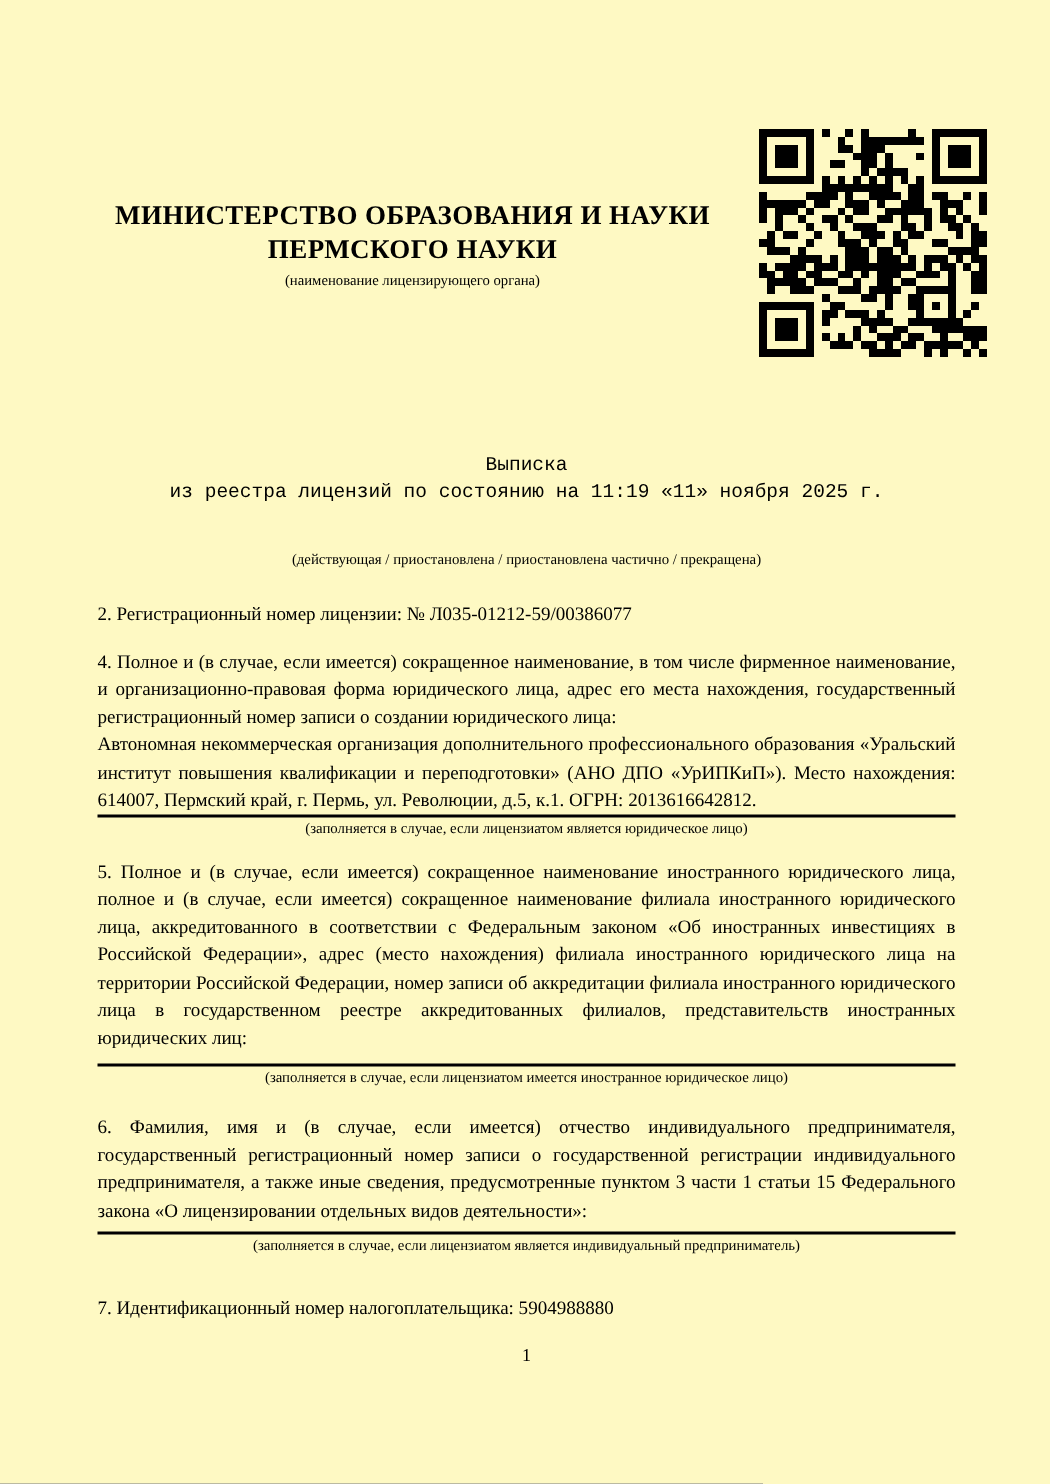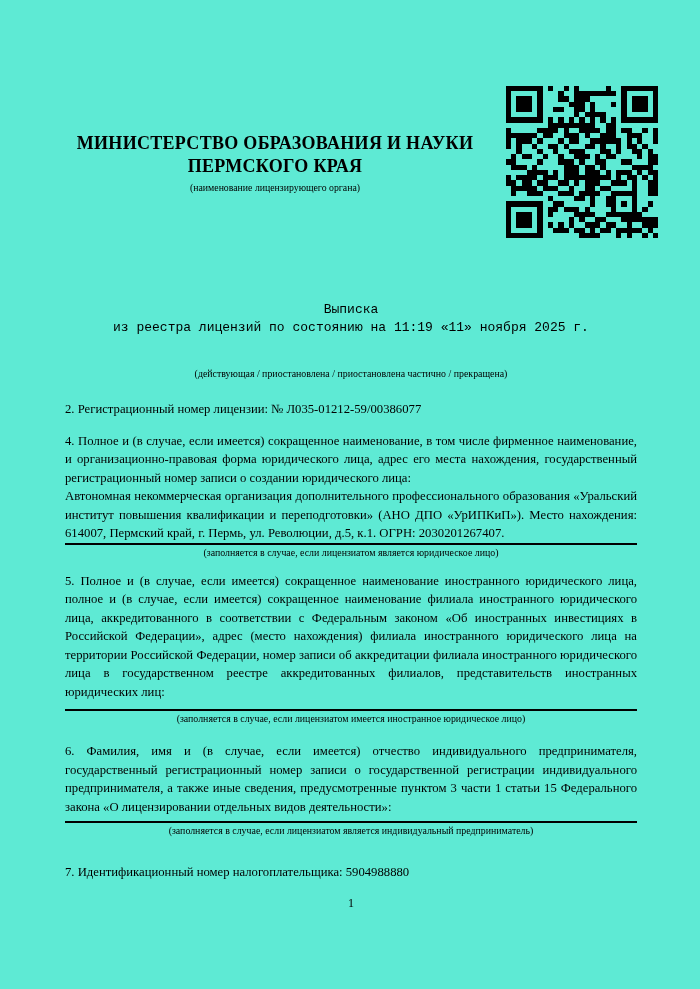--- a/index.html
+++ b/index.html
@@ -1,21 +1,21 @@
 <!DOCTYPE html>
 <html lang="ru"><head>
 <meta charset="utf-8">
 <style>
   html,body { margin:0; padding:0; background:#888; }
   .doc {
     position: relative;
     width: 700px;
     height: 989px;
     margin: 0 auto;
-    background: #5eead4;
+    background: #fef9c3;
     color: #000000;
     font-family: "Liberation Serif", "DejaVu Serif", serif;
     font-size: 12.7px;
     line-height: 18.5px;
     overflow: hidden;
     box-sizing: border-box;
   }
   .content { padding: 0 63px 0 65px; }
 
   
@@ -100,41 +100,41 @@
   <div class="qr" data-name="qr-code">
     <svg id="qr-svg" viewBox="0 0 29 29" xmlns="http://www.w3.org/2000/svg" data-name="qr-code-image">
         <path d="M0 0h7v1h-7zM8 0h1v1h-1zM11 0h1v1h-1zM13 0h1v1h-1zM19 0h1v1h-1zM22 0h7v1h-7zM0 1h1v1h-1zM6 1h1v1h-1zM10 1h1v1h-1zM13 1h8v1h-8zM22 1h1v1h-1zM28 1h1v1h-1zM0 2h1v1h-1zM2 2h3v1h-3zM6 2h1v1h-1zM10 2h2v1h-2zM13 2h3v1h-3zM22 2h1v1h-1zM24 2h3v1h-3zM28 2h1v1h-1zM0 3h1v1h-1zM2 3h3v1h-3zM6 3h1v1h-1zM12 3h3v1h-3zM16 3h1v1h-1zM20 3h1v1h-1zM22 3h1v1h-1zM24 3h3v1h-3zM28 3h1v1h-1zM0 4h1v1h-1zM2 4h3v1h-3zM6 4h1v1h-1zM9 4h2v1h-2zM13 4h2v1h-2zM16 4h1v1h-1zM22 4h1v1h-1zM24 4h3v1h-3zM28 4h1v1h-1zM0 5h1v1h-1zM6 5h1v1h-1zM13 5h1v1h-1zM15 5h4v1h-4zM22 5h1v1h-1zM28 5h1v1h-1zM0 6h7v1h-7zM8 6h1v1h-1zM10 6h1v1h-1zM12 6h1v1h-1zM14 6h1v1h-1zM16 6h1v1h-1zM18 6h1v1h-1zM20 6h1v1h-1zM22 6h7v1h-7zM8 7h9v1h-9zM19 7h2v1h-2zM0 8h1v1h-1zM6 8h4v1h-4zM11 8h1v1h-1zM14 8h4v1h-4zM19 8h2v1h-2zM22 8h2v1h-2zM26 8h1v1h-1zM28 8h1v1h-1zM0 9h6v1h-6zM7 9h2v1h-2zM11 9h3v1h-3zM15 9h1v1h-1zM18 9h3v1h-3zM23 9h3v1h-3zM28 9h1v1h-1zM0 10h1v1h-1zM2 10h3v1h-3zM6 10h1v1h-1zM10 10h1v1h-1zM12 10h2v1h-2zM16 10h6v1h-6zM23 10h1v1h-1zM25 10h1v1h-1zM28 10h1v1h-1zM0 11h1v1h-1zM2 11h1v1h-1zM5 11h1v1h-1zM8 11h2v1h-2zM11 11h1v1h-1zM15 11h2v1h-2zM18 11h1v1h-1zM21 11h1v1h-1zM23 11h2v1h-2zM26 11h1v1h-1zM2 12h1v1h-1zM6 12h1v1h-1zM9 12h1v1h-1zM12 12h3v1h-3zM18 12h2v1h-2zM21 12h1v1h-1zM24 12h2v1h-2zM27 12h1v1h-1zM1 13h1v1h-1zM3 13h2v1h-2zM7 13h1v1h-1zM10 13h1v1h-1zM13 13h3v1h-3zM17 13h1v1h-1zM19 13h2v1h-2zM25 13h1v1h-1zM27 13h2v1h-2zM0 14h2v1h-2zM6 14h1v1h-1zM10 14h3v1h-3zM14 14h1v1h-1zM17 14h2v1h-2zM22 14h2v1h-2zM27 14h2v1h-2zM1 15h3v1h-3zM5 15h1v1h-1zM11 15h3v1h-3zM15 15h2v1h-2zM18 15h1v1h-1zM24 15h4v1h-4zM4 16h4v1h-4zM9 16h1v1h-1zM11 16h3v1h-3zM15 16h3v1h-3zM19 16h1v1h-1zM21 16h3v1h-3zM25 16h1v1h-1zM27 16h2v1h-2zM0 17h1v1h-1zM2 17h4v1h-4zM7 17h3v1h-3zM11 17h9v1h-9zM21 17h1v1h-1zM23 17h2v1h-2zM26 17h1v1h-1zM28 17h1v1h-1zM0 18h2v1h-2zM3 18h2v1h-2zM6 18h2v1h-2zM10 18h2v1h-2zM13 18h1v1h-1zM15 18h3v1h-3zM20 18h3v1h-3zM24 18h1v1h-1zM27 18h2v1h-2zM1 19h5v1h-5zM7 19h3v1h-3zM12 19h1v1h-1zM15 19h2v1h-2zM18 19h2v1h-2zM24 19h1v1h-1zM27 19h2v1h-2zM1 20h1v1h-1zM4 20h3v1h-3zM10 20h3v1h-3zM14 20h4v1h-4zM20 20h5v1h-5zM27 20h2v1h-2zM8 21h1v1h-1zM13 21h2v1h-2zM16 21h1v1h-1zM19 21h2v1h-2zM24 21h1v1h-1zM0 22h7v1h-7zM9 22h2v1h-2zM16 22h1v1h-1zM19 22h2v1h-2zM22 22h1v1h-1zM24 22h1v1h-1zM27 22h1v1h-1zM0 23h1v1h-1zM6 23h1v1h-1zM8 23h2v1h-2zM11 23h3v1h-3zM15 23h1v1h-1zM20 23h1v1h-1zM24 23h1v1h-1zM26 23h1v1h-1zM0 24h1v1h-1zM2 24h3v1h-3zM6 24h1v1h-1zM8 24h1v1h-1zM13 24h4v1h-4zM19 24h7v1h-7zM0 25h1v1h-1zM2 25h3v1h-3zM6 25h1v1h-1zM12 25h1v1h-1zM14 25h1v1h-1zM17 25h2v1h-2zM22 25h7v1h-7zM0 26h1v1h-1zM2 26h3v1h-3zM6 26h1v1h-1zM8 26h1v1h-1zM10 26h1v1h-1zM12 26h1v1h-1zM15 26h3v1h-3zM19 26h2v1h-2zM23 26h1v1h-1zM26 26h3v1h-3zM0 27h1v1h-1zM6 27h1v1h-1zM9 27h3v1h-3zM13 27h2v1h-2zM16 27h1v1h-1zM18 27h2v1h-2zM21 27h5v1h-5zM27 27h1v1h-1zM0 28h7v1h-7zM14 28h4v1h-4zM21 28h1v1h-1zM23 28h1v1h-1zM26 28h1v1h-1zM28 28h1v1h-1z" fill="#000000"></path>
       </svg>
   </div>
 
   <div class="content">
 
     <div class="org-header" data-name="licensing-authority-header">
       <div class="org-name" data-name="org-name-line1">МИНИСТЕРСТВО ОБРАЗОВАНИЯ И НАУКИ</div>
-      <div class="org-name" data-name="org-name-line2">ПЕРМСКОГО КРАЯ</div>
+      <div class="org-name" data-name="org-name-line2">ПЕРМСКОГО НАУКИ</div>
       <div class="org-caption" data-name="org-caption">(наименование лицензирующего органа)</div>
     </div>
 
     <div class="doc-title" data-name="document-title">
       <div data-name="title-line1">Выписка</div>
       <div data-name="title-line2">из реестра лицензий по состоянию на 11:19 «11» ноября 2025 г.</div>
     </div>
 
     <div data-name="item-1">
       <div class="note-center" data-name="item-1-note">(действующая / приостановлена / приостановлена частично / прекращена)</div>
     </div>
 
     <div data-name="item-2">
       <div class="item-line" data-name="license-reg-number">2. Регистрационный номер лицензии: № Л035-01212-59/00386077</div>
     </div>
 
 
     <div data-name="item-4">
       <div class="para-justify" data-name="item-4-label">4. Полное и (в случае, если имеется) сокращенное наименование, в том числе фирменное наименование, и организационно-правовая форма юридического лица, адрес его места нахождения, государственный регистрационный номер записи о создании юридического лица:</div>
-      <div class="para-justify" data-name="legal-entity-details">Автономная некоммерческая организация дополнительного профессионального образования «Уральский институт повышения квалификации и переподготовки» (АНО ДПО «УрИПКиП»). Место нахождения: 614007, Пермский край, г. Пермь, ул. Революции, д.5, к.1. ОГРН: 2030201267407.</div>
+      <div class="para-justify" data-name="legal-entity-details">Автономная некоммерческая организация дополнительного профессионального образования «Уральский институт повышения квалификации и переподготовки» (АНО ДПО «УрИПКиП»). Место нахождения: 614007, Пермский край, г. Пермь, ул. Революции, д.5, к.1. ОГРН: 2013616642812.</div>
       <div class="rule" data-name="item-4-fill-rule"></div>
       <div class="note-center" data-name="item-4-note">(заполняется в случае, если лицензиатом является юридическое лицо)</div>
     </div>
 
     <div data-name="item-5">
       <div class="para-justify" data-name="item-5-label">5. Полное и (в случае, если имеется) сокращенное наименование иностранного юридического лица, полное и (в случае, если имеется) сокращенное наименование филиала иностранного юридического лица, аккредитованного в соответствии с Федеральным законом «Об иностранных инвестициях в Российской Федерации», адрес (место нахождения) филиала иностранного юридического лица на территории Российской Федерации, номер записи об аккредитации филиала иностранного юридического лица в государственном реестре аккредитованных филиалов, представительств иностранных юридических лиц:</div>
       <div class="blank-fill-8" data-name="foreign-entity-details"></div>
       <div class="rule" data-name="item-5-fill-rule"></div>
       <div class="note-center" data-name="item-5-note">(заполняется в случае, если лицензиатом имеется иностранное юридическое лицо)</div>
     </div>

